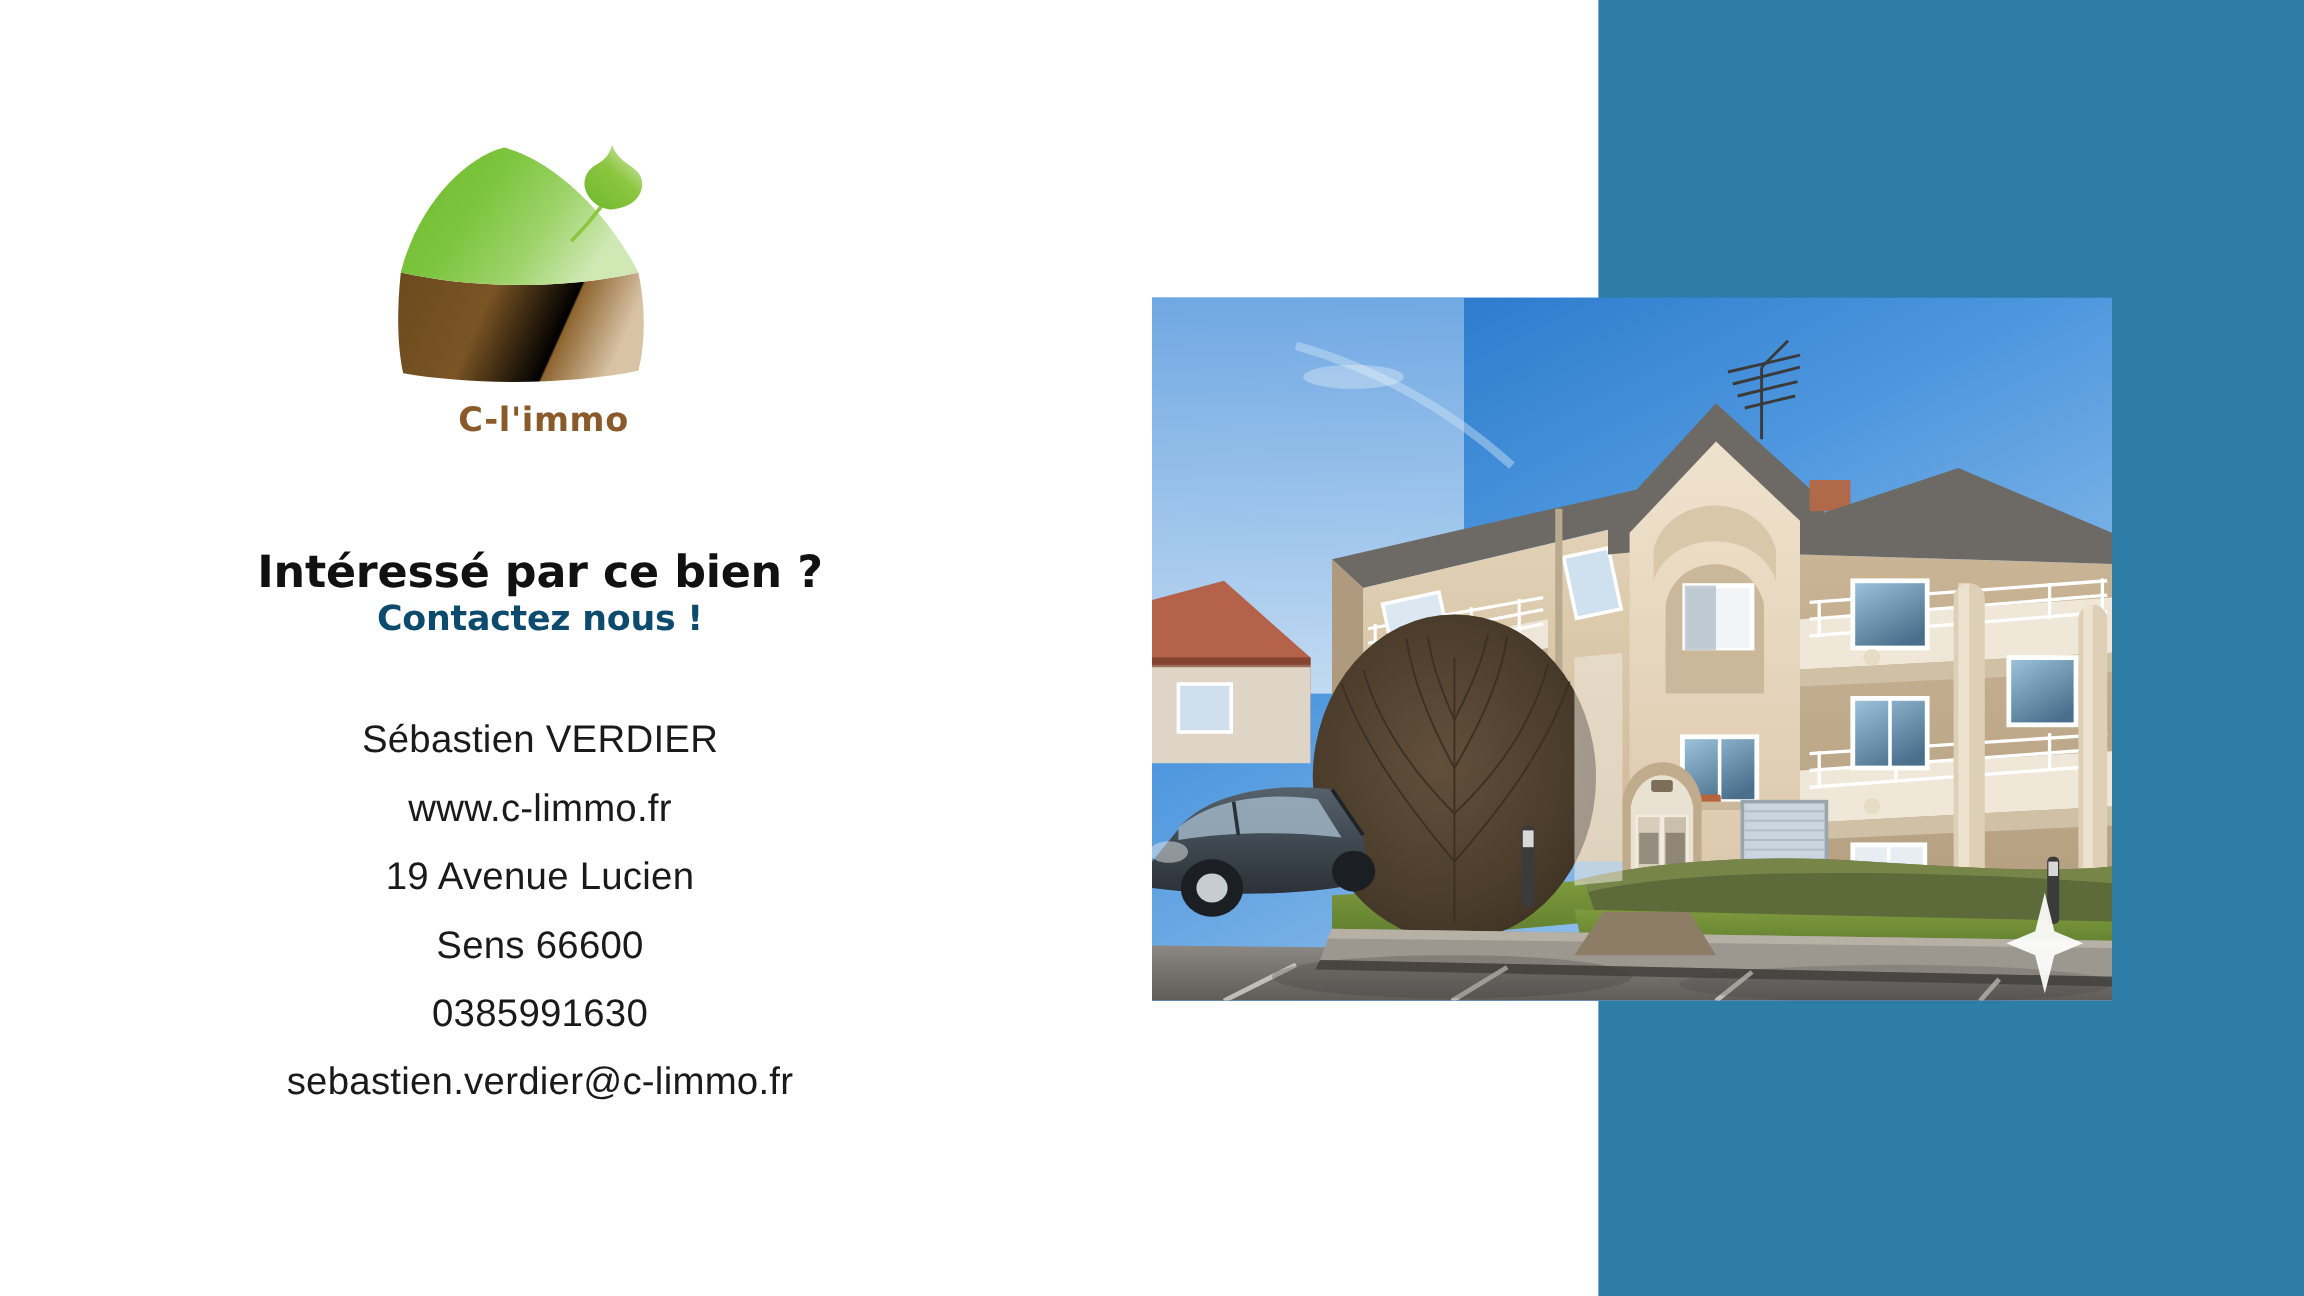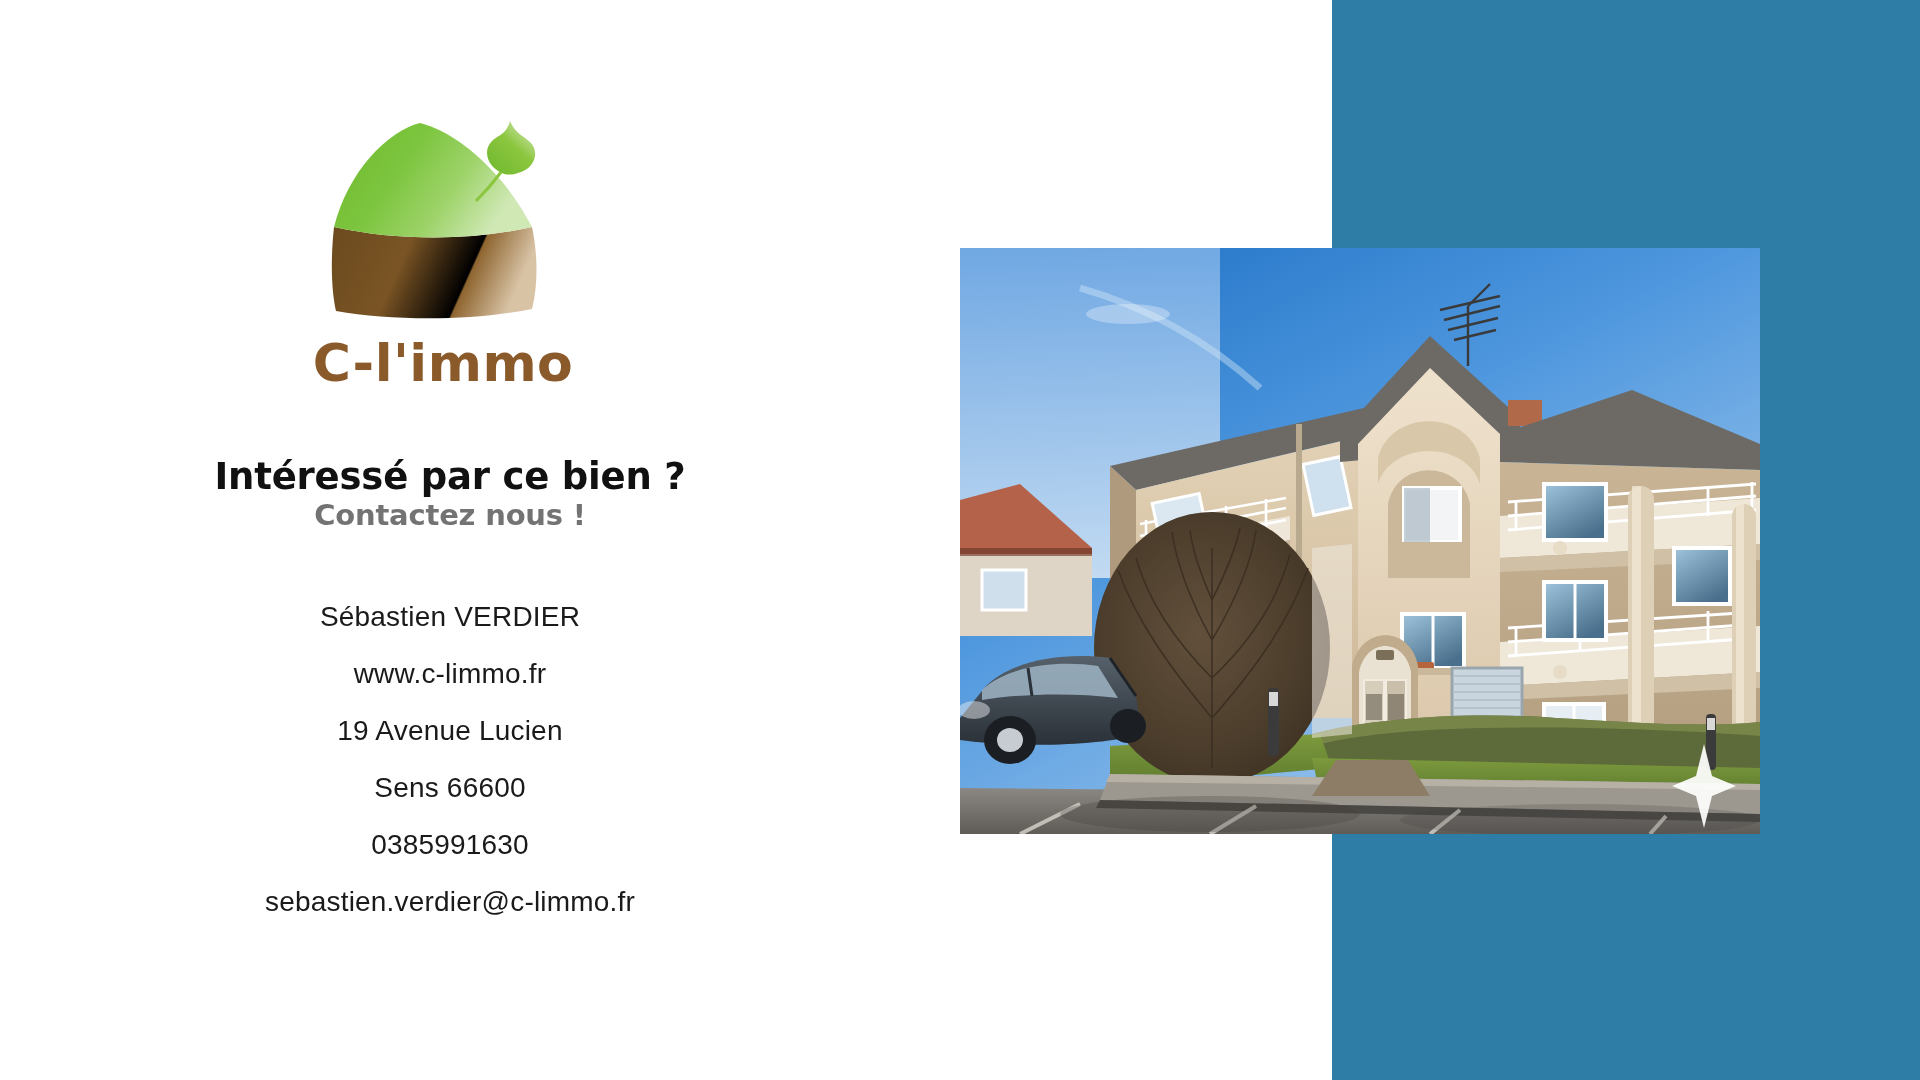--- a/index.html
+++ b/index.html
@@ -49,26 +49,26 @@
   }
   .logo-mark {
     position: absolute;
     left: 0px;
     top: 0px;
     width: 290px;
     height: 230px;
   }
   .logo-word {
     position: absolute;
-    left: 8px;
+    left: 18px;
     top: 218px;
     width: 290px;
     text-align: center;
     font-family: "DejaVu Sans", sans-serif;
-    font-size: 52px;
+    font-size: 28px;
     font-weight: 700;
     letter-spacing: 0.5px;
     color: #8B5A2B;
     white-space: nowrap;
   }
 
   
   .headline-block {
     position: absolute;
     left: 0px;
@@ -81,36 +81,36 @@
     font-size: 37px;
     font-weight: 700;
     color: #111111;
     line-height: 38px;
     letter-spacing: -0.2px;
   }
   .headline-line2 {
     font-family: "DejaVu Sans", sans-serif;
     font-size: 29px;
     font-weight: 700;
-    color: #737373;
+    color: #0c4a6e;
     line-height: 38px;
     letter-spacing: -0.2px;
   }
 
   
   .contact-block {
     position: absolute;
     left: 0px;
     top: 588px;
     width: 900px;
     text-align: center;
   }
   .contact-line {
     font-family: "Liberation Sans", sans-serif;
-    font-size: 28px;
+    font-size: 32px;
     font-weight: 400;
     color: #1a1a1a;
     line-height: 57px;
     letter-spacing: 0.2px;
     white-space: nowrap;
   }
 
   
   .photo {
     position: absolute;

